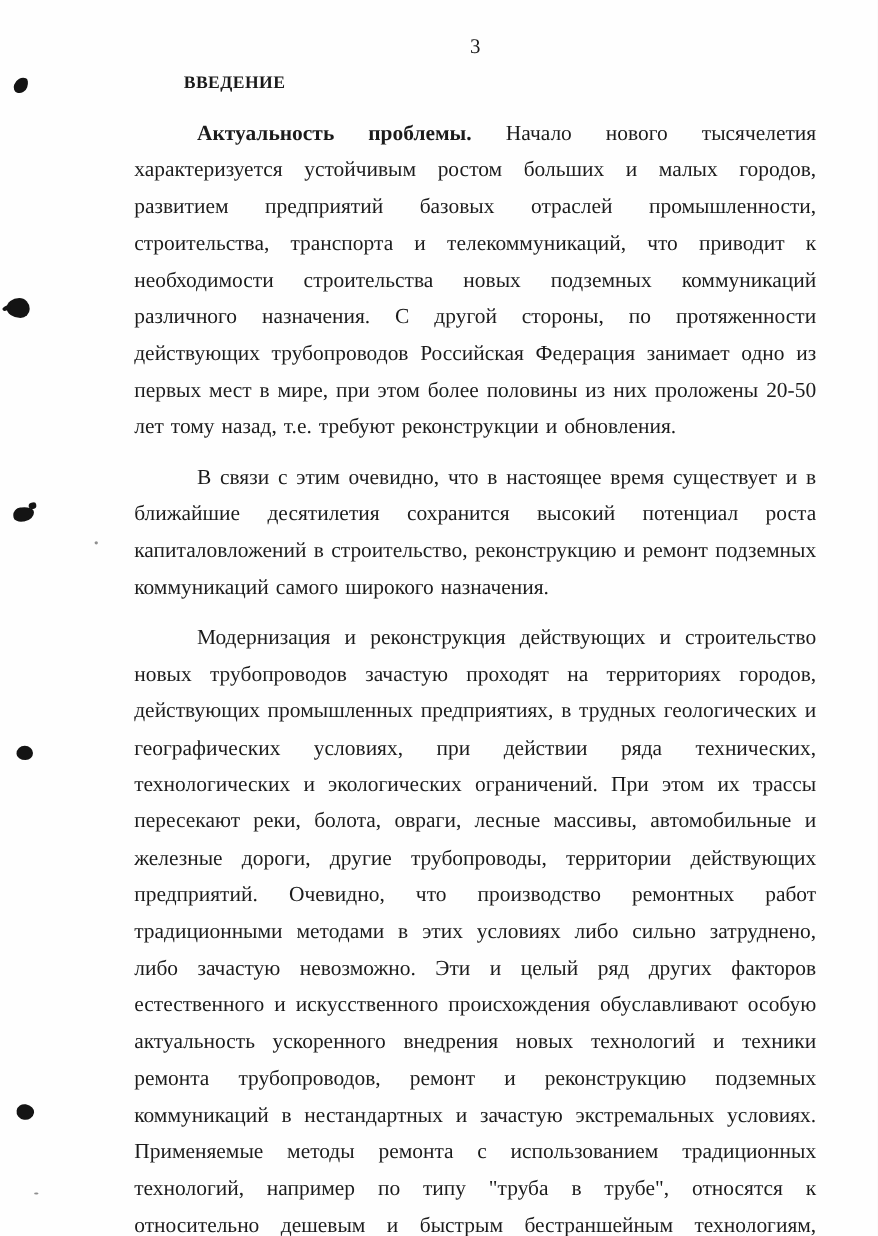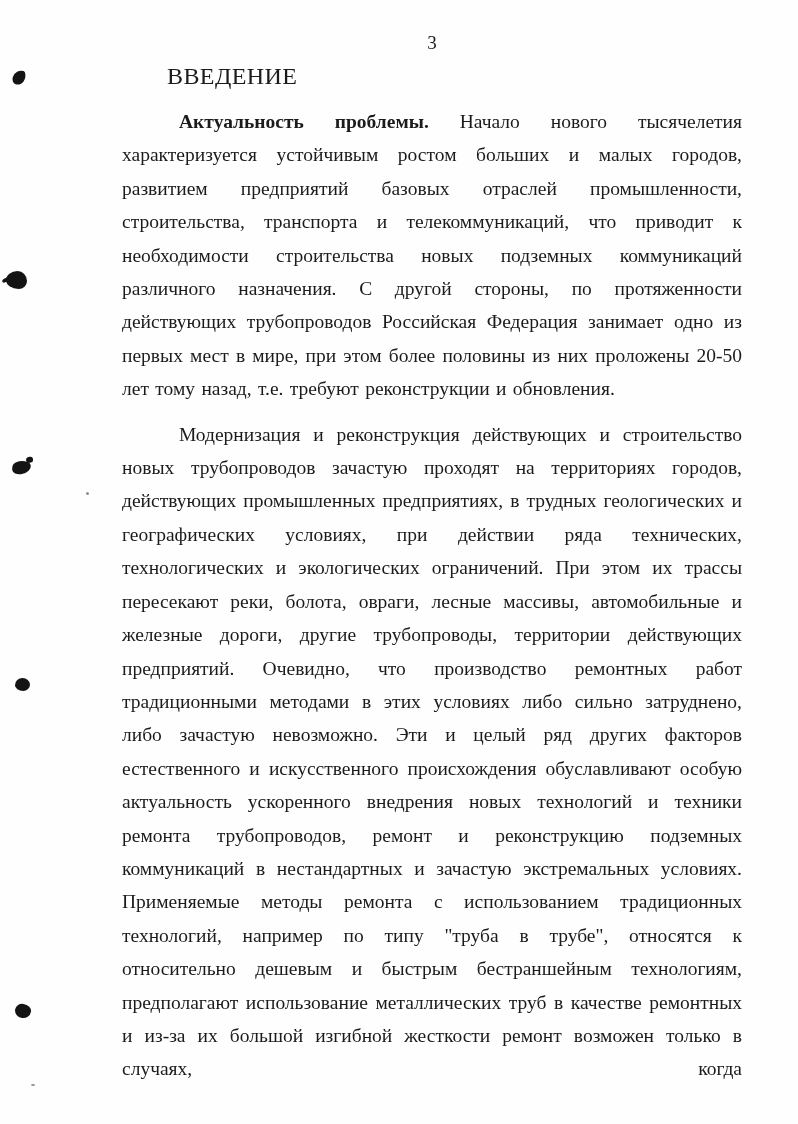--- a/index.html
+++ b/index.html
@@ -25,22 +25,22 @@
   }
 
   .page-number {
     text-align: center;
     font-size: 19px;
     line-height: 33px;
   }
 
   .heading {
     margin: 0;
-    font-size: 24px;
-    font-weight: normal;
+    font-size: 16px;
+    font-weight: bold;
     line-height: 34px;
     text-indent: 57px;
     letter-spacing: 0.4px;
   }
 
   .para {
     margin: 12px;
     font-size: 19.5px;
     line-height: 33.4px;
     text-align: justify;
@@ -90,17 +90,18 @@
   <span class="speck s2"></span>
 
   <div class="content">
 
     <div class="page-number">3</div>
 
     <h1 class="heading">ВВЕДЕНИЕ</h1>
 
     <p class="para"><b>Актуальность проблемы.</b><span> Начало нового тысячелетия характеризуется устойчивым ростом больших и малых городов, развитием предприятий базовых отраслей промышленности, строительства, транспорта и телекоммуникаций, что приводит к необходимости строительства новых подземных коммуникаций различного назначения. С другой стороны, по протяженности действующих трубопроводов Российская Федерация занимает одно из первых мест в мире, при этом более половины из них проложены 20-50 лет тому назад, т.е. требуют реконструкции и обновления.</span></p>
 
+    <p class="para">В связи с этим очевидно, что в настоящее время существует и в ближайшие десятилетия сохранится высокий потенциал роста капиталовложений в строительство, реконструкцию и ремонт подземных коммуникаций самого широкого назначения.</p>
 
     <p class="para para-gap para-cont">Модернизация и реконструкция действующих и строительство новых трубопроводов зачастую проходят на территориях городов, действующих промышленных предприятиях, в трудных геологических и географических условиях, при действии ряда технических, технологических и экологических ограничений. При этом их трассы пересекают реки, болота, овраги, лесные массивы, автомобильные и железные дороги, другие трубопроводы, территории действующих предприятий. Очевидно, что производство ремонтных работ традиционными методами в этих условиях либо сильно затруднено, либо зачастую невозможно. Эти и целый ряд других факторов естественного и искусственного происхождения обуславливают особую актуальность ускоренного внедрения новых технологий и техники ремонта трубопроводов, ремонт и реконструкцию подземных коммуникаций в нестандартных и зачастую экстремальных условиях. Применяемые методы ремонта с использованием традиционных технологий, например по типу "труба в трубе", относятся к относительно дешевым и быстрым бестраншейным технологиям, предполагают использование металлических труб в качестве ремонтных и из-за их большой изгибной жесткости ремонт возможен только в случаях, когда</p>
 
   </div>
 </div>
 
 </body></html>

